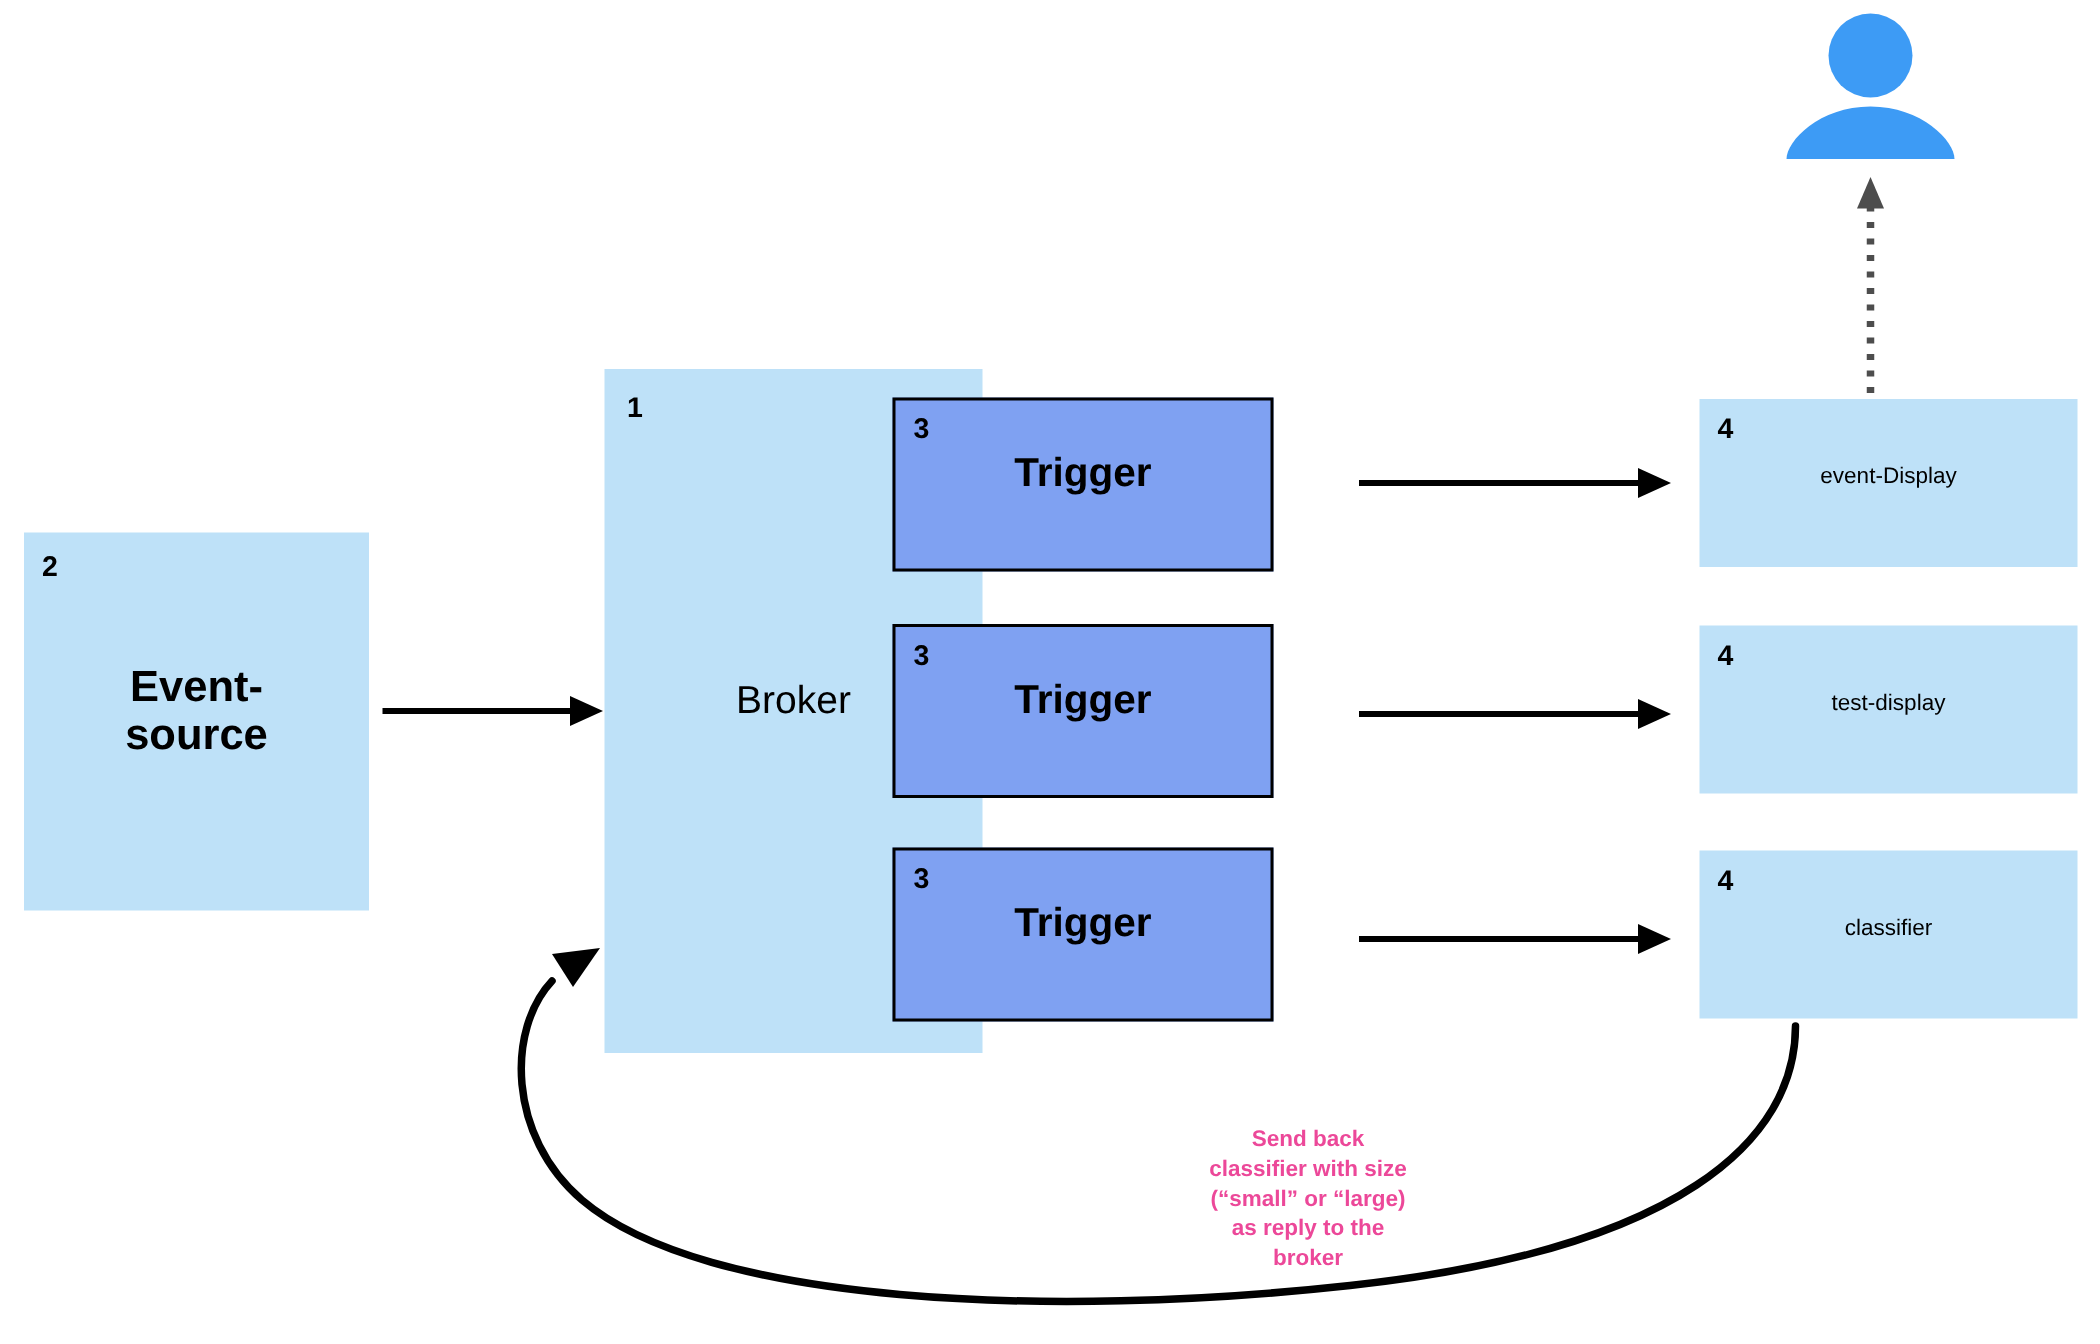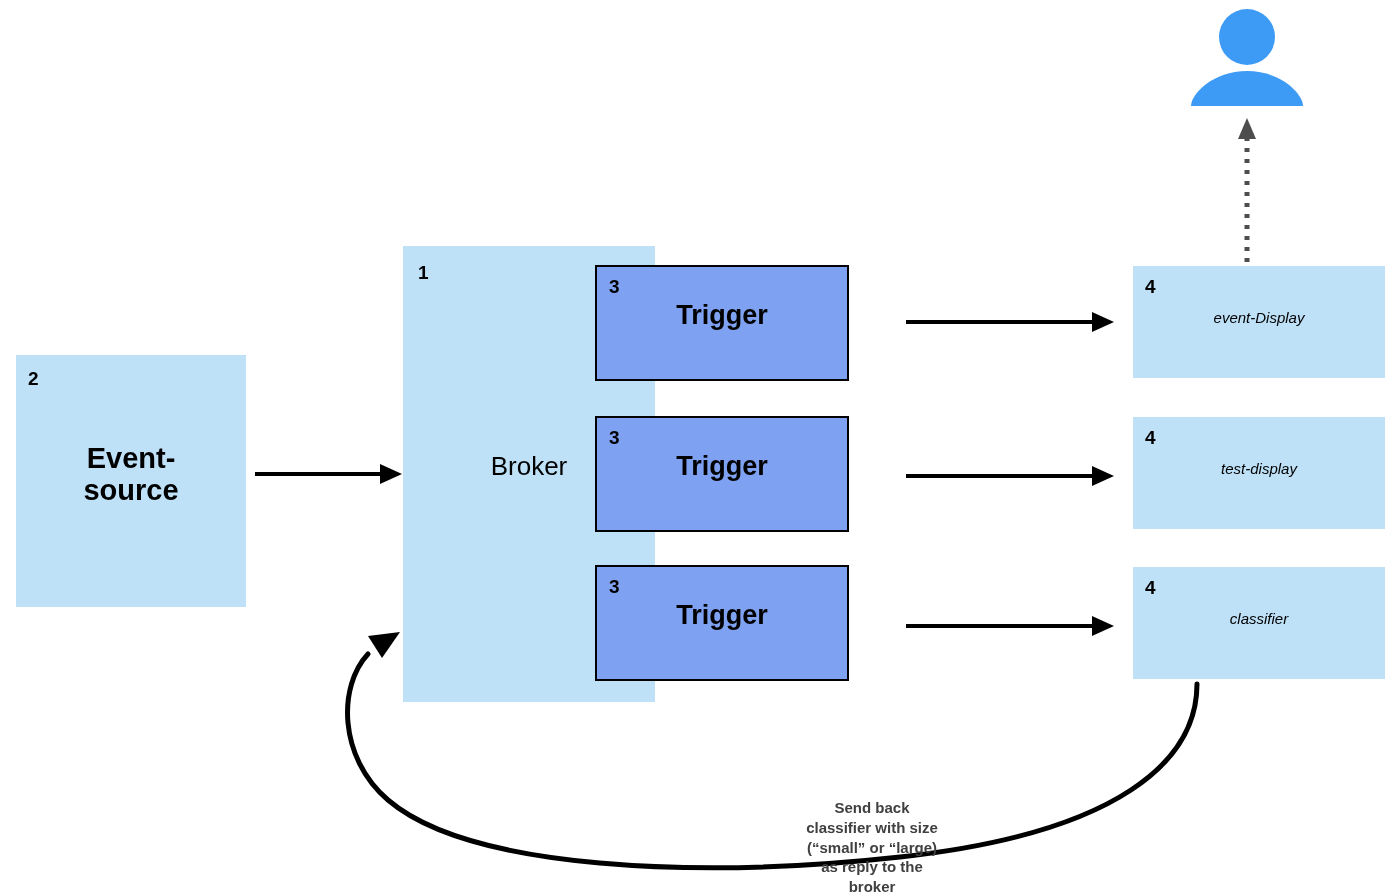--- a/index.html
+++ b/index.html
@@ -91,39 +91,37 @@
     left: 1133px;
     width: 252px;
     height: 112px;
     background: #BEE1F8;
   }
   .sink .badge { left: 12px; top: 11px; font-size: 19px; }
   .sink .node-label {
     top: 44px;
     font-size: 15px;
     font-weight: 400;
-    font-style: italic;
   }
   .sink.s1 { top: 266px; }
   .sink.s2 { top: 417px; }
   .sink.s3 { top: 567px; }
 
   
   .reply-note {
     position: absolute;
     left: 757px;
     top: 750px;
     width: 230px;
     text-align: center;
     font-size: 15px;
     font-weight: bold;
-    color: #404040;
+    color: #ec4899;
     line-height: 1.32;
     white-space: pre-line;
-    margin-top: 48px;
   }
 
   svg.overlay {
     position: absolute;
     left: 0;
     top: 0;
     width: 1400px;
     height: 896px;
     pointer-events: none;
   }

